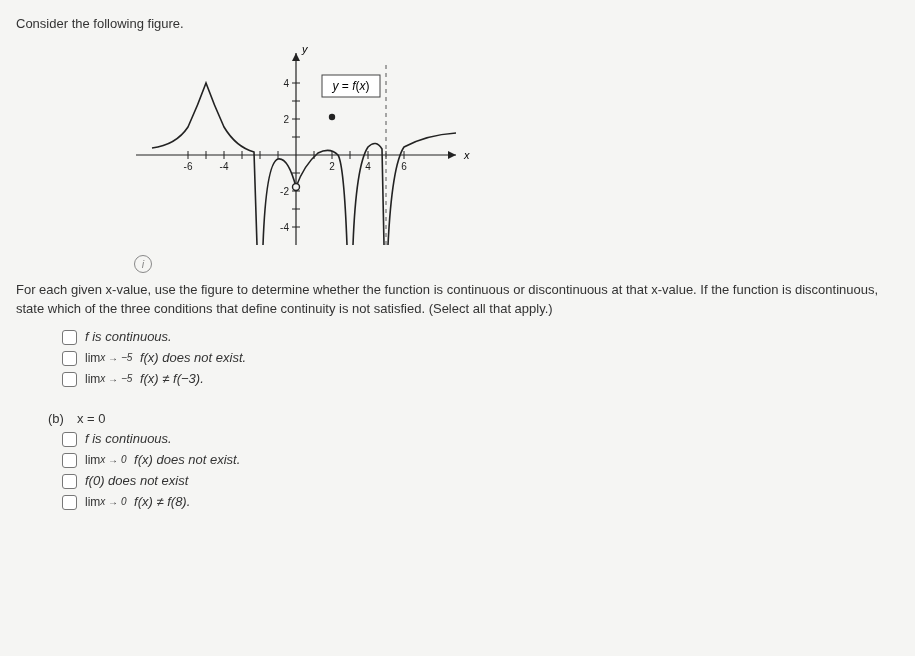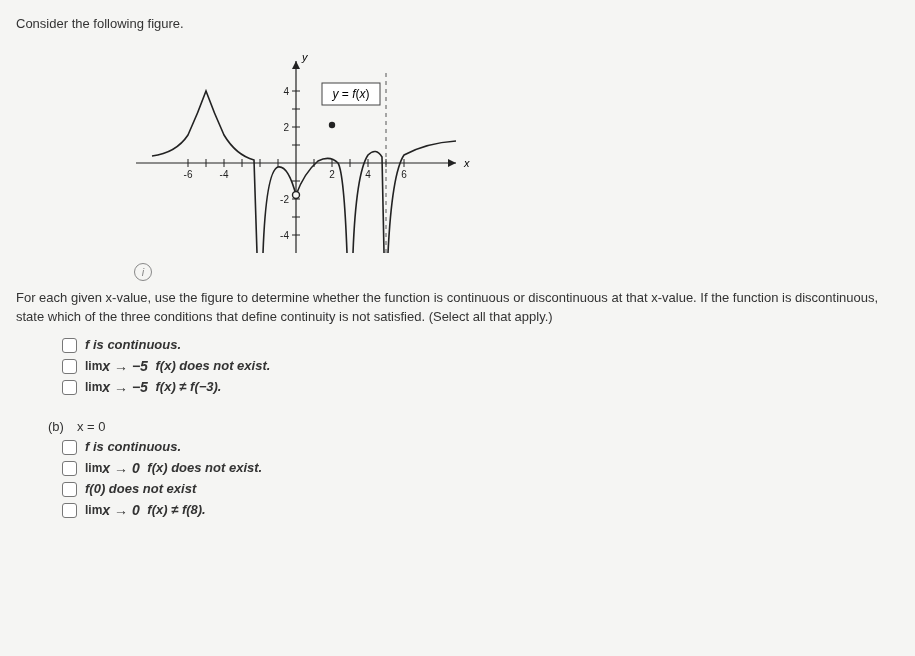--- a/index.html
+++ b/index.html
@@ -6,21 +6,21 @@
   margin: 0;
   padding: 8px 16px;
   font-family: Arial, sans-serif;
   font-size: 13px;
   color: #333;
   background: #f5f5f3;
   width: 915px;
   box-sizing: border-box;
 }
 .prompt-text {
-  margin: 8px 0 12px 0;
+  margin: 8px 0 4px 0;
 }
 .figure-wrap {
   text-align: left;
   margin: 4px 0 8px 110px;
 }
 .instructions {
   margin: 6px 0 10px 0;
   line-height: 1.45;
 }
 .part {
@@ -39,32 +39,31 @@
   width: 13px;
   height: 13px;
   border: 1px solid #777;
   border-radius: 3px;
   background: #fff;
   flex-shrink: 0;
   margin-top: 1px;
 }
 .option-text {
   font-style: italic;
-  font-weight: bold;
 }
 .limit {
   display: inline-flex;
   flex-direction: row;
   align-items: center;
   vertical-align: middle;
   line-height: 1;
   margin-right: 4px;
 }
 .limit .top { font-size: 12px; font-style: normal;}
-.limit .bot { font-size: 14px; font-style: italic;}
+.limit .bot { font-size: 10px; font-style: italic;}
 .info-icon {
   display:inline-block;
   width:16px; height:16px;
   border:1px solid #888; border-radius:50%;
   color:#888; font-style: italic;
   font-size:11px; line-height:16px; text-align:center;
   margin-left: 8px;
   vertical-align: middle;
 }
 svg { display:block; }

